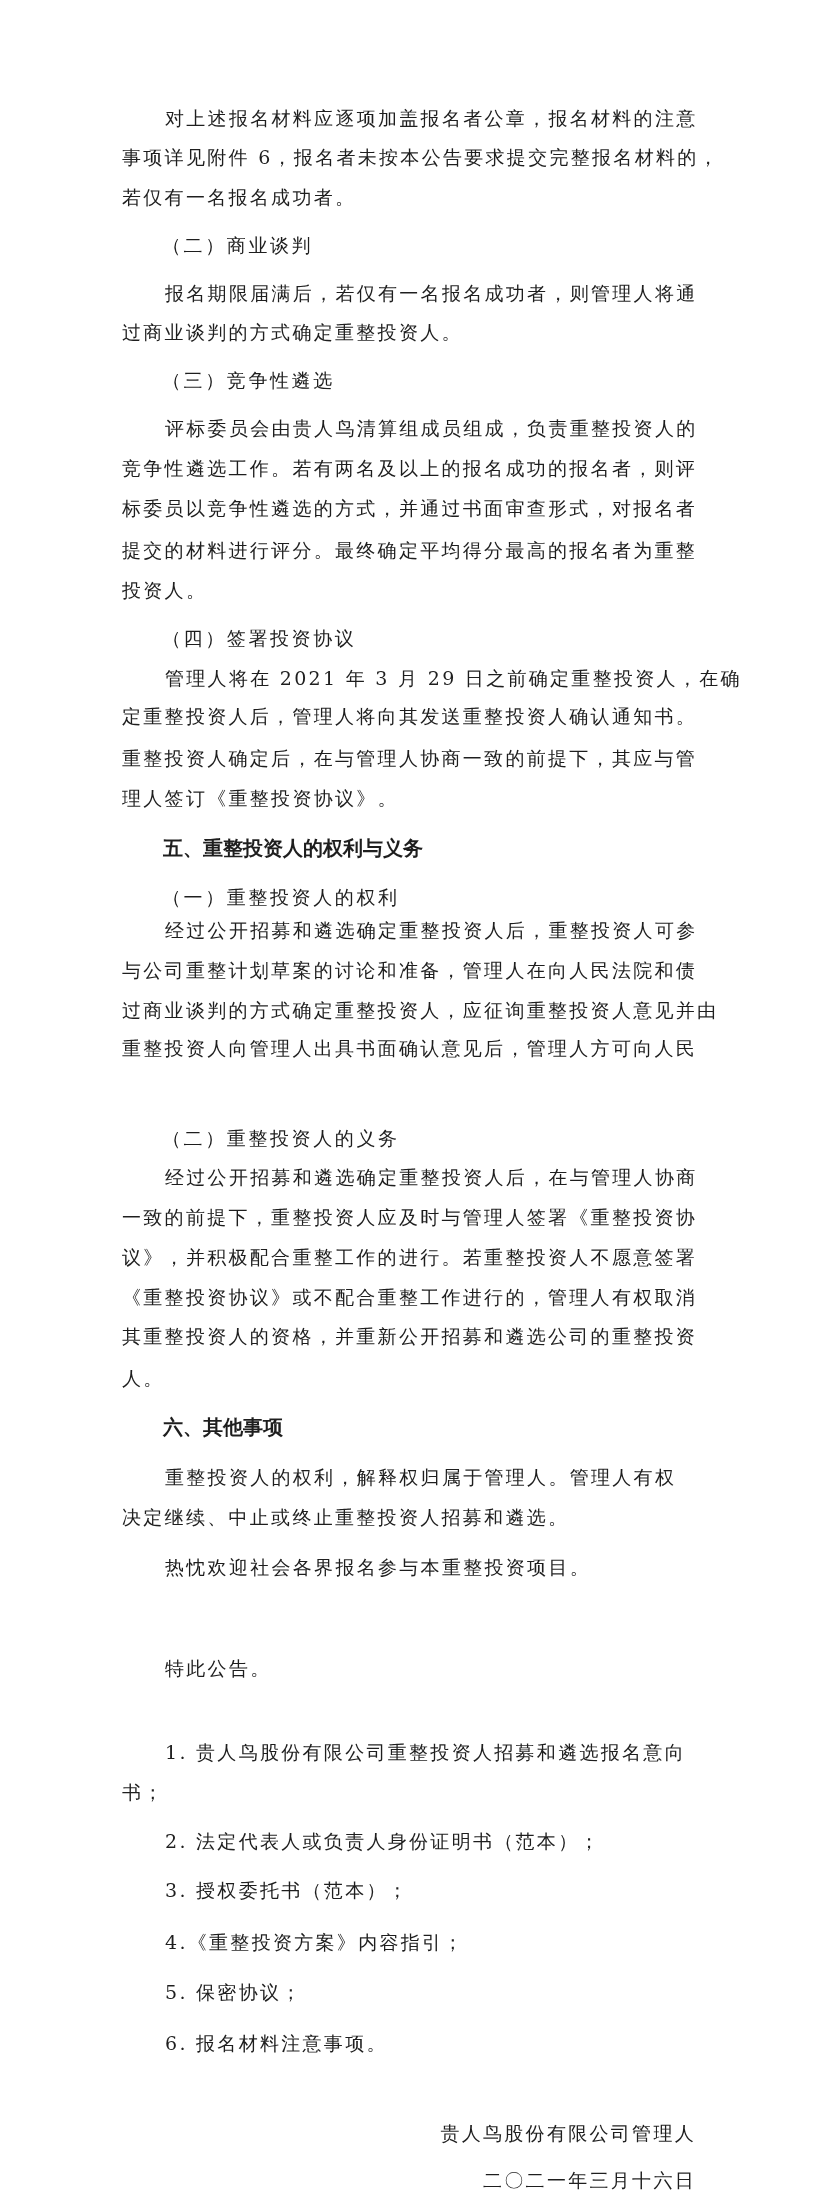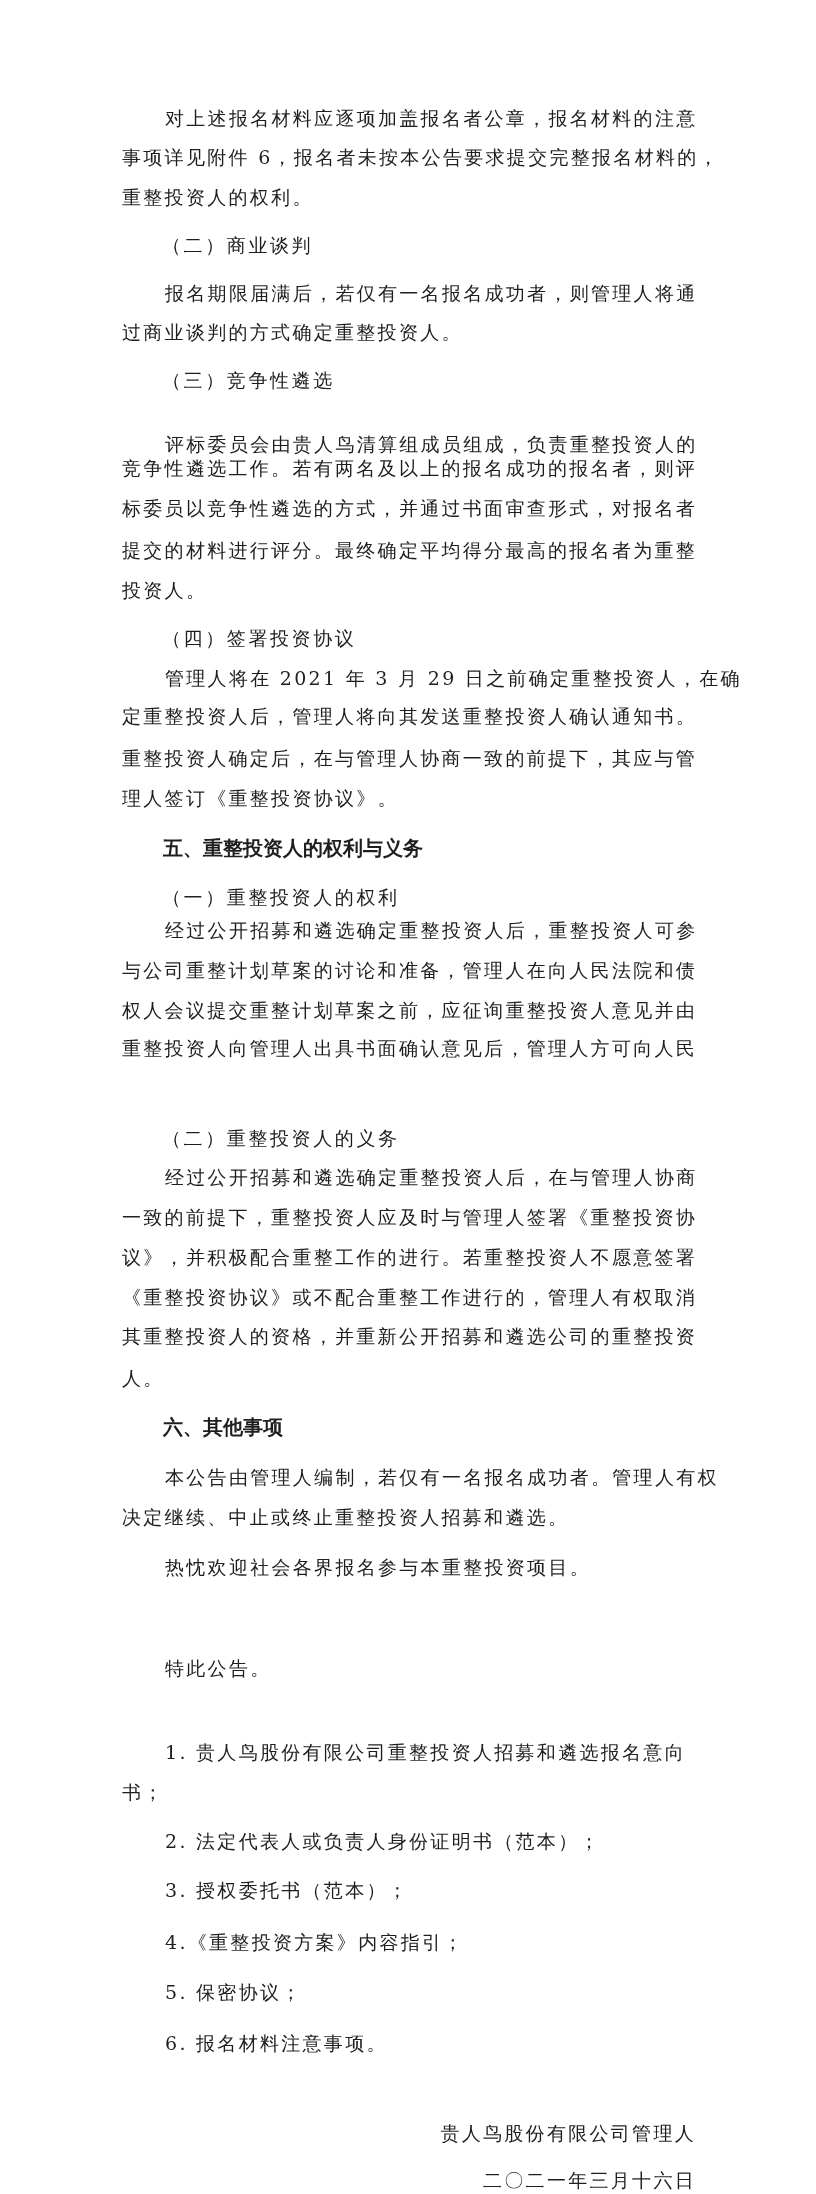--- a/index.html
+++ b/index.html
@@ -54,57 +54,57 @@
     text-align: left;
   }
 </style>
 </head>
 <body>
 
 <div class="page">
 
   <div class="line indent" style="top:118px">对上述报名材料应逐项加盖报名者公章，报名材料的注意</div>
   <div class="line" style="top:157px">事项详见附件 6，报名者未按本公告要求提交完整报名材料的，</div>
-  <div class="line" style="top:197px">重整投资人的权利。</div>
+  <div class="line" style="top:197px">若仅有一名报名成功者。</div>
 
   <div class="line sub" style="top:245px">（二）商业谈判</div>
   <div class="line indent" style="top:293px">报名期限届满后，若仅有一名报名成功者，则管理人将通</div>
   <div class="line" style="top:332px">过商业谈判的方式确定重整投资人。</div>
 
   <div class="line sub" style="top:380px">（三）竞争性遴选</div>
-  <div class="line indent" style="top:444px">评标委员会由贵人鸟清算组成员组成，负责重整投资人的</div>
+  <div class="line indent" style="top:428px">评标委员会由贵人鸟清算组成员组成，负责重整投资人的</div>
   <div class="line" style="top:468px">竞争性遴选工作。若有两名及以上的报名成功的报名者，则评</div>
   <div class="line" style="top:508px">标委员以竞争性遴选的方式，并通过书面审查形式，对报名者</div>
   <div class="line" style="top:550px">提交的材料进行评分。最终确定平均得分最高的报名者为重整</div>
   <div class="line" style="top:590px">投资人。</div>
 
   <div class="line sub" style="top:638px">（四）签署投资协议</div>
   <div class="line indent" style="top:678px">管理人将在 2021 年 3 月 29 日之前确定重整投资人，在确</div>
   <div class="line" style="top:716px">定重整投资人后，管理人将向其发送重整投资人确认通知书。</div>
   <div class="line" style="top:758px">重整投资人确定后，在与管理人协商一致的前提下，其应与管</div>
   <div class="line" style="top:798px">理人签订《重整投资协议》。</div>
 
   <div class="line section" style="top:848px">五、重整投资人的权利与义务</div>
 
   <div class="line sub" style="top:897px">（一）重整投资人的权利</div>
   <div class="line indent" style="top:930px">经过公开招募和遴选确定重整投资人后，重整投资人可参</div>
   <div class="line" style="top:970px">与公司重整计划草案的讨论和准备，管理人在向人民法院和债</div>
-  <div class="line" style="top:1010px">权人会议提交重整计划草案之前，应征询重整投资人意见并由</div>
+  <div class="line" style="top:1010px">过商业谈判的方式确定重整投资人，应征询重整投资人意见并由</div>
   <div class="line" style="top:1048px">重整投资人向管理人出具书面确认意见后，管理人方可向人民</div>
 
   <div class="line sub" style="top:1138px">（二）重整投资人的义务</div>
   <div class="line indent" style="top:1177px">经过公开招募和遴选确定重整投资人后，在与管理人协商</div>
   <div class="line" style="top:1217px">一致的前提下，重整投资人应及时与管理人签署《重整投资协</div>
   <div class="line" style="top:1257px">议》，并积极配合重整工作的进行。若重整投资人不愿意签署</div>
   <div class="line" style="top:1297px">《重整投资协议》或不配合重整工作进行的，管理人有权取消</div>
   <div class="line" style="top:1336px">其重整投资人的资格，并重新公开招募和遴选公司的重整投资</div>
   <div class="line" style="top:1378px">人。</div>
 
   <div class="line section" style="top:1427px">六、其他事项</div>
-  <div class="line indent" style="top:1477px">本公告由管理人编制，若仅有一名报名成功者。管理人有权</div>
+  <div class="line indent" style="top:1477px">重整投资人的权利，解释权归属于管理人。管理人有权</div>
   <div class="line" style="top:1517px">决定继续、中止或终止重整投资人招募和遴选。</div>
   <div class="line indent" style="top:1567px">热忱欢迎社会各界报名参与本重整投资项目。</div>
 
   <div class="line indent" style="top:1668px">特此公告。</div>
 
   <div class="line indent" style="top:1752px">1. 贵人鸟股份有限公司重整投资人招募和遴选报名意向</div>
   <div class="line" style="top:1792px">书；</div>
   <div class="line indent" style="top:1841px">2. 法定代表人或负责人身份证明书（范本）；</div>
   <div class="line indent" style="top:1890px">3. 授权委托书（范本）；</div>
   <div class="line indent" style="top:1942px">4.《重整投资方案》内容指引；</div>

